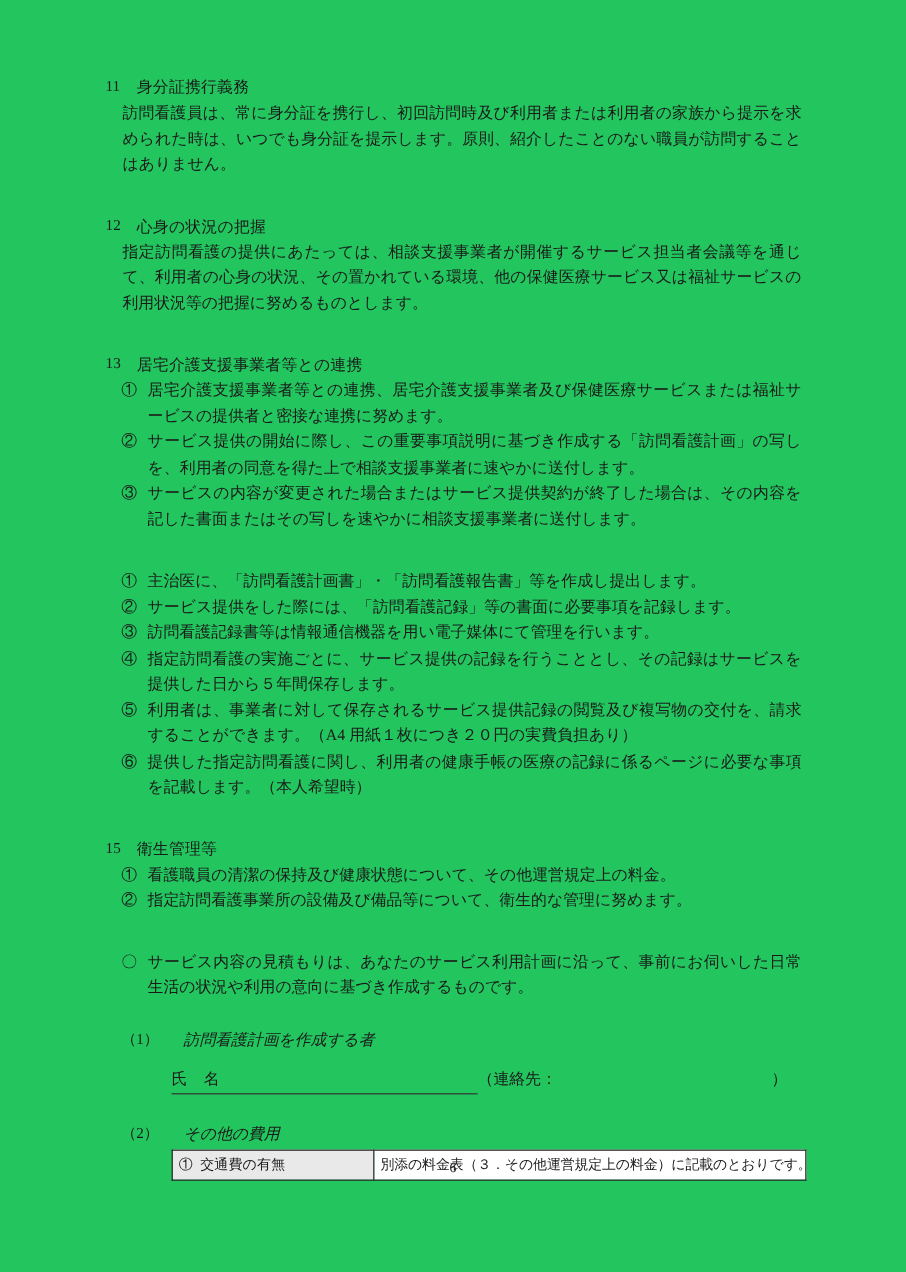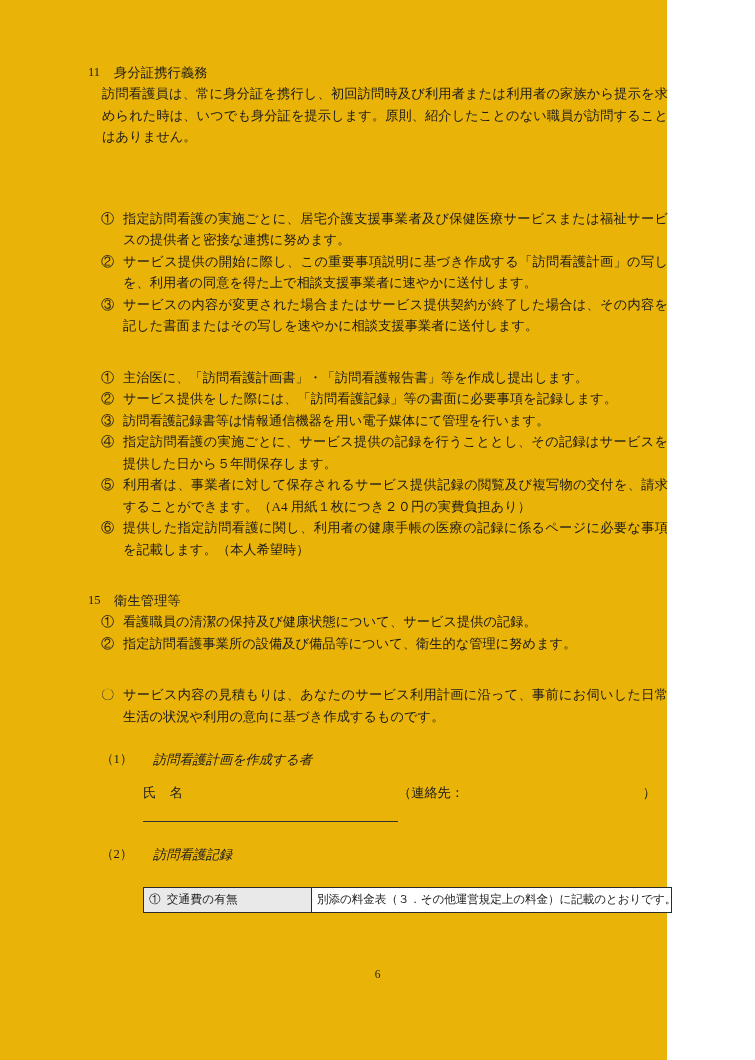--- a/index.html
+++ b/index.html
@@ -12,23 +12,23 @@
     height: 1060px;
     position: relative;
     font-family: "Liberation Serif", "DejaVu Serif", serif;
     color: #1a1a1a;
     overflow: hidden;
   }
   .page {
     position: absolute;
     left: 0;
     top: 0;
-    width: 667px;
+    width: 755px;
     height: 1060px;
-    background: #eab308;
+    background: #22c55e;
   }
   .content {
     position: absolute;
     left: 88px;
     top: 62px;
     width: 580px;
   }
 
   
   .section {
@@ -105,35 +105,35 @@
     display: flex;
     align-items: baseline;
     margin-left: 55px;
     font-size: 13.2px;
     line-height: 22px;
   }
   .name-label {
     display: inline-block;
     width: 255px;
     border-bottom: 1px solid #333;
-    padding-bottom: 17px;
+    padding-bottom: 1px;
     letter-spacing: 0.2px;
   }
   .contact-open { white-space: nowrap; }
   .contact-fill { flex: 1 1 auto; }
   .contact-close {
     width: 18px;
     text-align: right;
     padding-right: 12px;
   }
 
   
   .fee-table-wrap {
     margin-left: 55px;
-    margin-top: 22px;
+    margin-top: 2px;
   }
   table.fee-table {
     border-collapse: collapse;
     width: 529px;
     table-layout: fixed;
   }
   table.fee-table td {
     border: 1px solid #2b2b2b;
     font-size: 11.6px;
     line-height: 15px;
@@ -174,27 +174,38 @@
     <div class="section">
       <div class="sec-head">
         <span class="sec-num">11</span>
         <span class="sec-title">身分証携行義務</span>
       </div>
       <div class="sec-body">訪問看護員は、常に身分証を携行し、初回訪問時及び利用者または利用者の家族から提示を求められた時は、いつでも身分証を提示します。原則、紹介したことのない職員が訪問することはありません。</div>
     </div>
 
     <div class="gap-lg"></div>
 
-
-    <div class="gap-lg"></div>
-
-    <div class="section">
+    <div class="section">
+      <div class="sec-head">
+        <span class="sec-num">12</span>
+        <span class="sec-title">心身の状況の把握</span>
+      </div>
+      <div class="sec-body">指定訪問看護の提供にあたっては、相談支援事業者が開催するサービス担当者会議等を通じて、利用者の心身の状況、その置かれている環境、他の保健医療サービス又は福祉サービスの利用状況等の把握に努めるものとします。</div>
+    </div>
+
+    <div class="gap-lg"></div>
+
+    <div class="section">
+      <div class="sec-head">
+        <span class="sec-num">13</span>
+        <span class="sec-title">居宅介護支援事業者等との連携</span>
+      </div>
       <div class="subitem">
         <span class="sub-mark">①</span>
-        <span class="sub-text">指定訪問看護の実施ごとに、居宅介護支援事業者及び保健医療サービスまたは福祉サービスの提供者と密接な連携に努めます。</span>
+        <span class="sub-text">居宅介護支援事業者等との連携、居宅介護支援事業者及び保健医療サービスまたは福祉サービスの提供者と密接な連携に努めます。</span>
       </div>
       <div class="subitem">
         <span class="sub-mark">②</span>
         <span class="sub-text">サービス提供の開始に際し、この重要事項説明に基づき作成する「訪問看護計画」の写しを、利用者の同意を得た上で相談支援事業者に速やかに送付します。</span>
       </div>
       <div class="subitem">
         <span class="sub-mark">③</span>
         <span class="sub-text">サービスの内容が変更された場合またはサービス提供契約が終了した場合は、その内容を記した書面またはその写しを速やかに相談支援事業者に送付します。</span>
       </div>
     </div>
@@ -230,21 +241,21 @@
 
     <div class="gap-lg"></div>
 
     <div class="section">
       <div class="sec-head">
         <span class="sec-num">15</span>
         <span class="sec-title">衛生管理等</span>
       </div>
       <div class="subitem">
         <span class="sub-mark">①</span>
-        <span class="sub-text">看護職員の清潔の保持及び健康状態について、サービス提供の記録。</span>
+        <span class="sub-text">看護職員の清潔の保持及び健康状態について、その他運営規定上の料金。</span>
       </div>
       <div class="subitem">
         <span class="sub-mark">②</span>
         <span class="sub-text">指定訪問看護事業所の設備及び備品等について、衛生的な管理に努めます。</span>
       </div>
     </div>
 
     <div class="gap-lg"></div>
 
     <div class="section">
@@ -266,21 +277,21 @@
         <span class="name-label">氏　名</span>
         <span class="contact-open">（連絡先：</span>
         <span class="contact-fill"></span>
         <span class="contact-close">）</span>
       </div>
 
       <div class="gap-md"></div>
 
       <div class="paren-item">
         <span class="paren-mark">（2）</span>
-        <span class="paren-text">訪問看護記録</span>
+        <span class="paren-text">その他の費用</span>
       </div>
 
       <div class="fee-table-wrap">
         <table class="fee-table">
           <tbody>
             <tr>
               <td class="fee-key">
                 <span class="fee-key-mark">①</span><span>交通費の有無</span>
               </td>
               <td class="fee-val">別添の料金表（３．その他運営規定上の料金）に記載のとおりです。</td>

